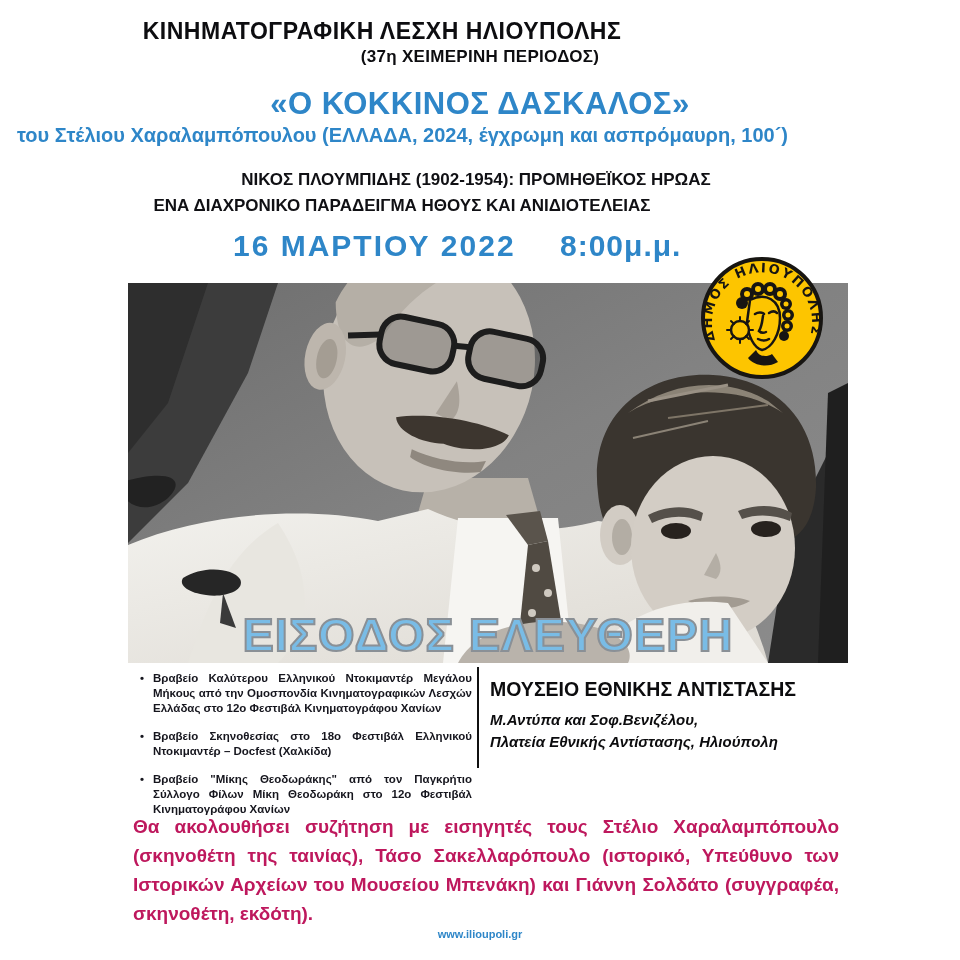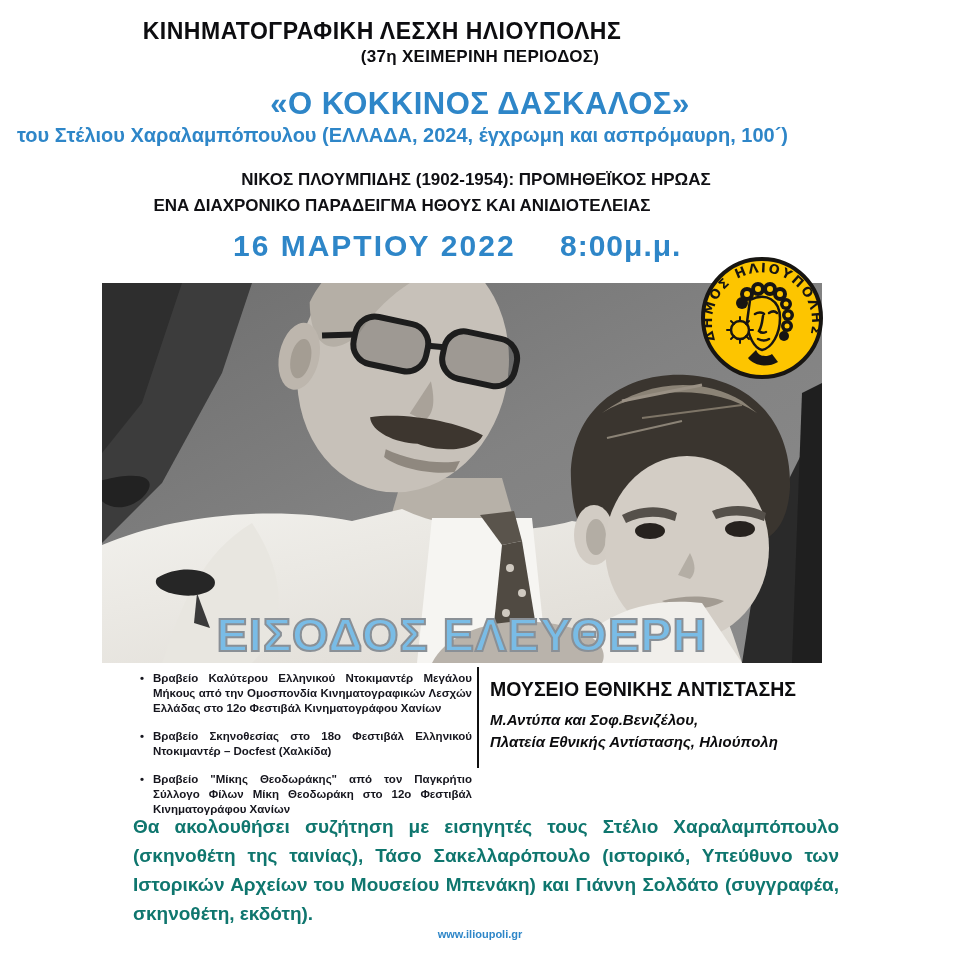--- a/index.html
+++ b/index.html
@@ -37,21 +37,21 @@
   .date-text{
     position:absolute;left:233px;top:0;
     font-size:30px;font-weight:bold;color:#2e86c8;letter-spacing:2px;
   }
   .time-text{
     position:absolute;left:560px;top:0;
     font-size:30px;font-weight:bold;color:#2e86c8;letter-spacing:1px;
   }
   
   .photo{
-    position:absolute;left:102px;top:283px;width:720px;height:380px;
+    position:absolute;left:128px;top:283px;width:720px;height:380px;
     background:#7d7d7d;overflow:hidden;
   }
   .photo svg{display:block;}
   .entrance-overlay{
     position:absolute;left:50%;bottom:1px;transform:translateX(-50%);
     font-size:47px;font-weight:800;white-space:nowrap;letter-spacing:1px;
     color:#79bce6;-webkit-text-stroke:2px #8a9096;
   }
   
   .seal{position:absolute;left:700px;top:256px;width:124px;height:124px;}
@@ -64,21 +64,21 @@
   }
   .awards ul{margin:0;padding:0;list-style:none;}
   .awards li{position:relative;padding-left:13px;margin-bottom:13px;}
   .awards li::before{content:"\2022";position:absolute;left:0;top:0;}
   .venue{position:absolute;left:490px;top:678px;width:344px;text-align:left;}
   .venue-name{font-size:19.5px;font-weight:bold;color:#0c0c0e;margin:0 0 8px 0;}
   .venue-addr{font-size:15px;font-weight:bold;font-style:italic;color:#0c0c0e;line-height:22px;margin:0;}
   
   .discussion{
     position:absolute;left:133px;top:812px;width:706px;
-    font-size:19px;font-weight:600;color:#0f766e;line-height:29px;
+    font-size:19px;font-weight:600;color:#be185d;line-height:29px;
     text-align:justify;
   }
   .website{
     position:absolute;top:928px;left:0;width:960px;
     font-size:11px;font-weight:bold;color:#2e86c8;text-align:center;
     text-decoration:none;display:block;
   }
 </style>
 </head>
 <body>

